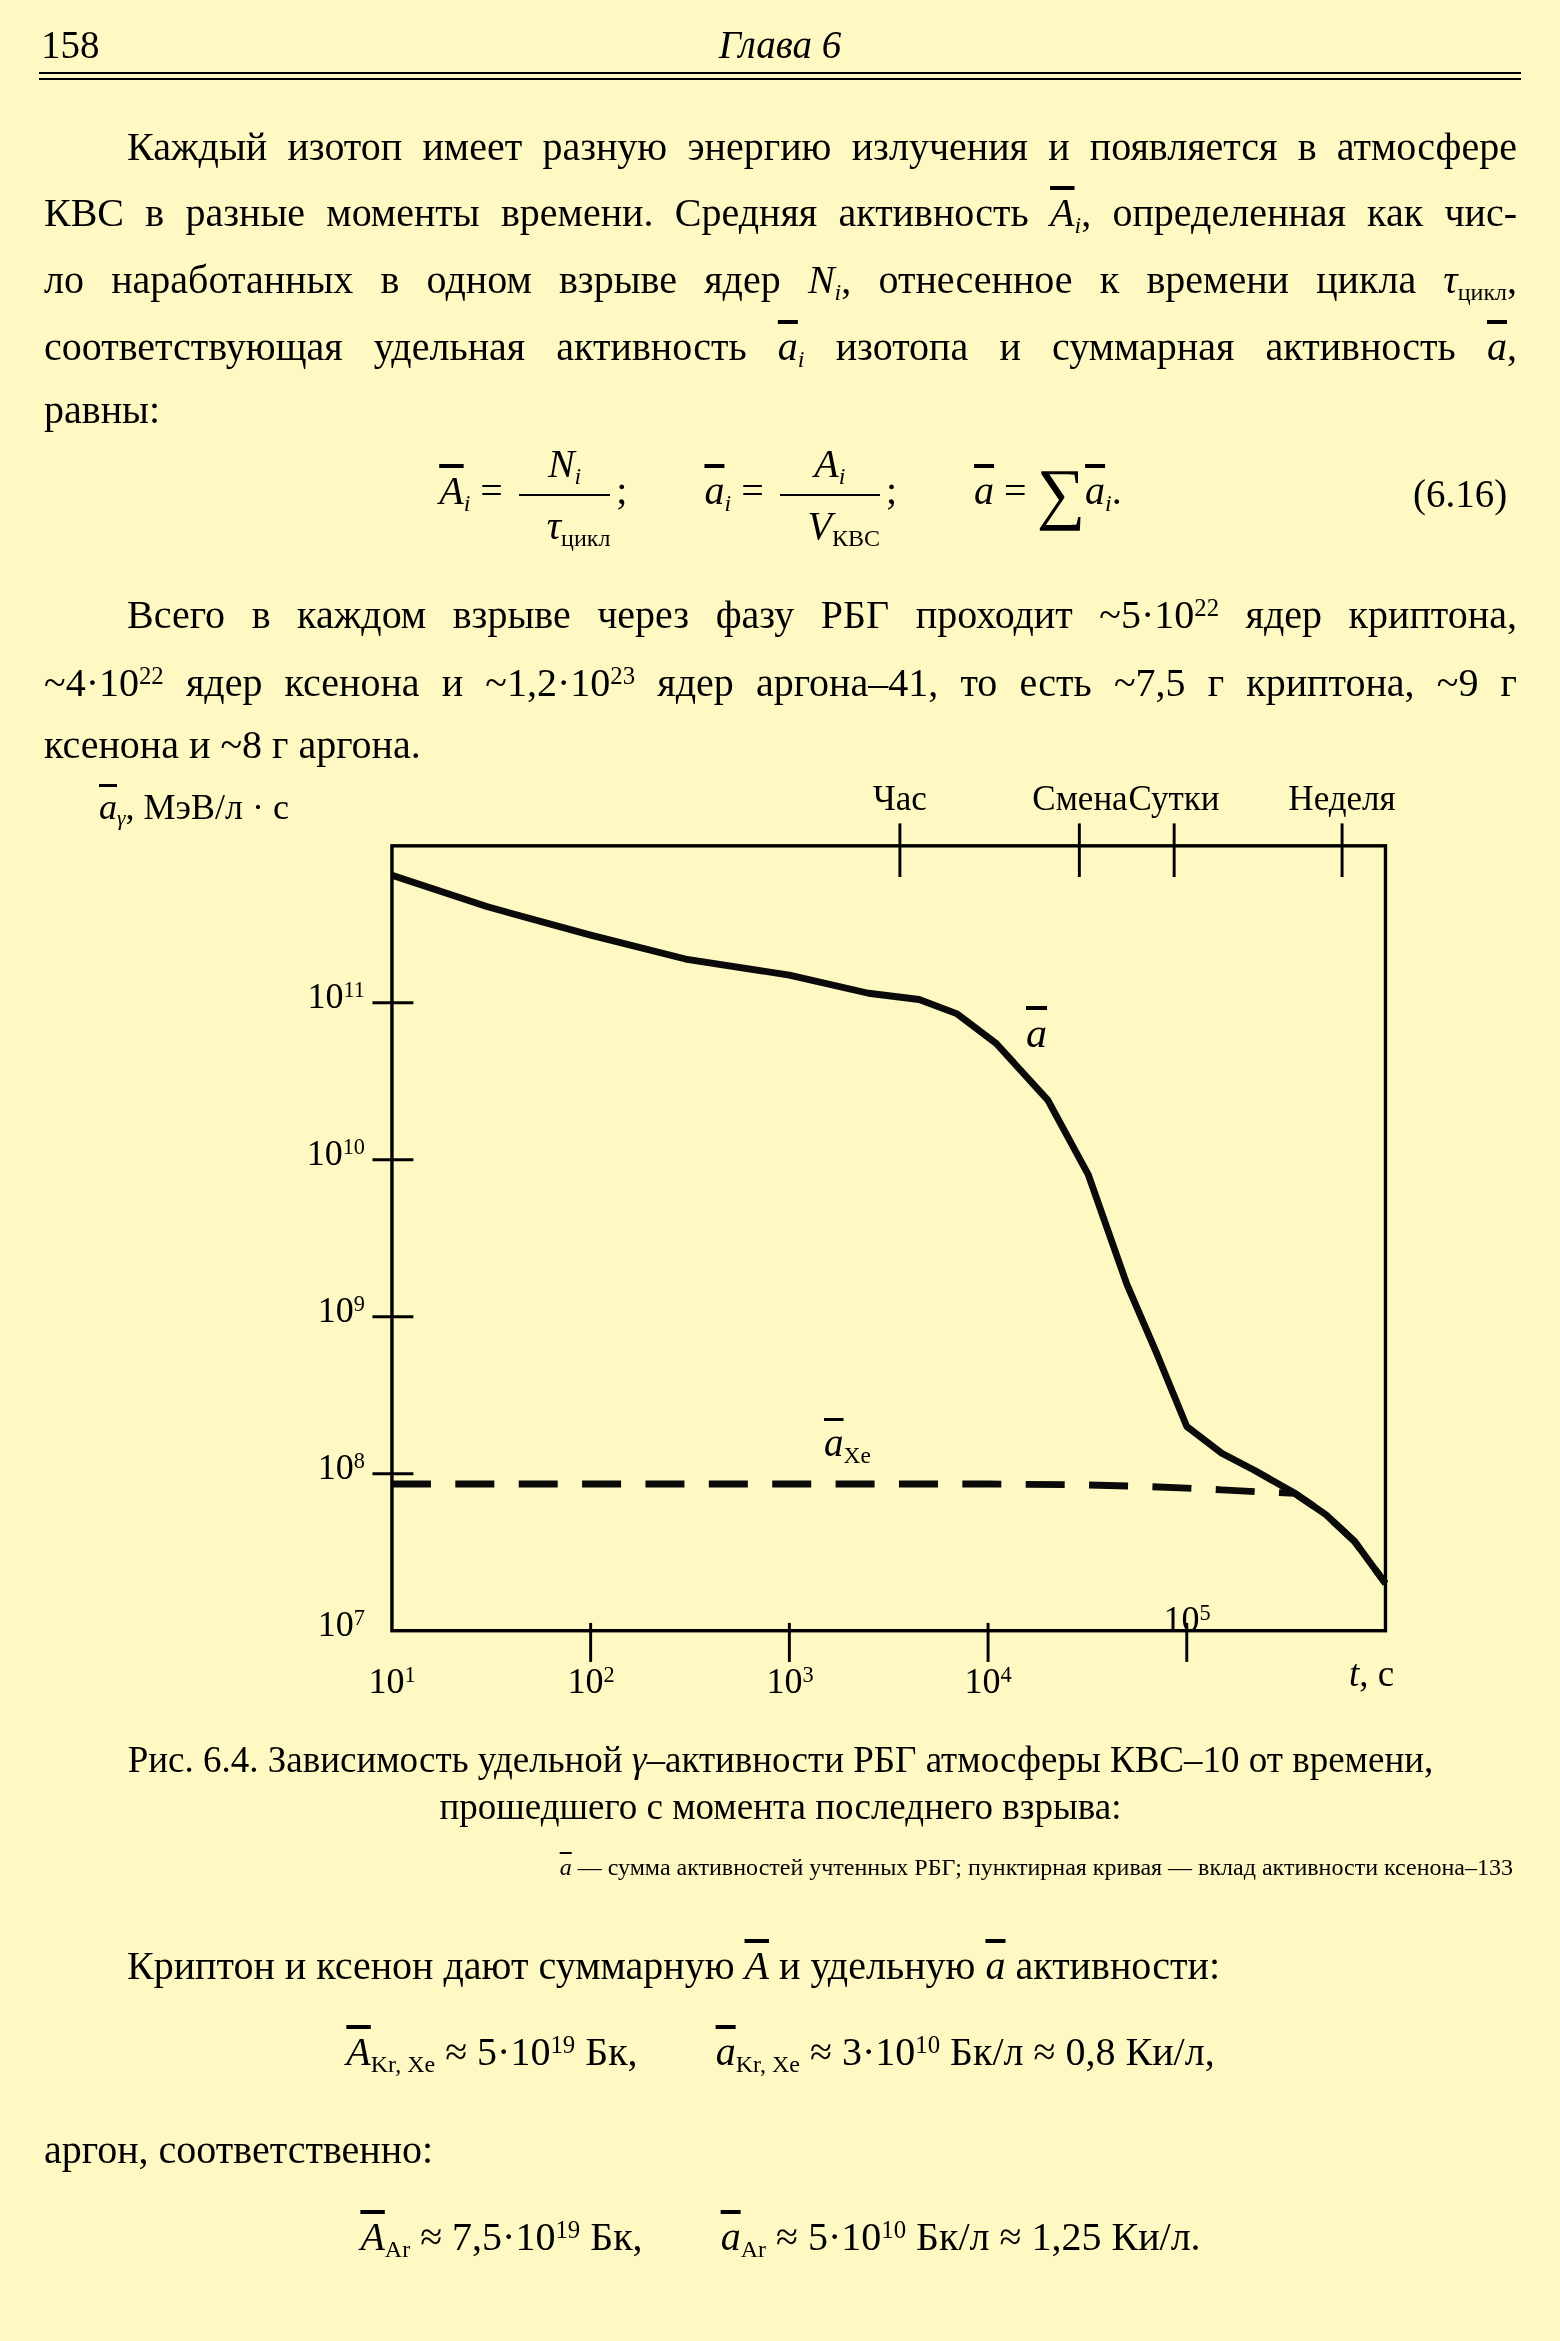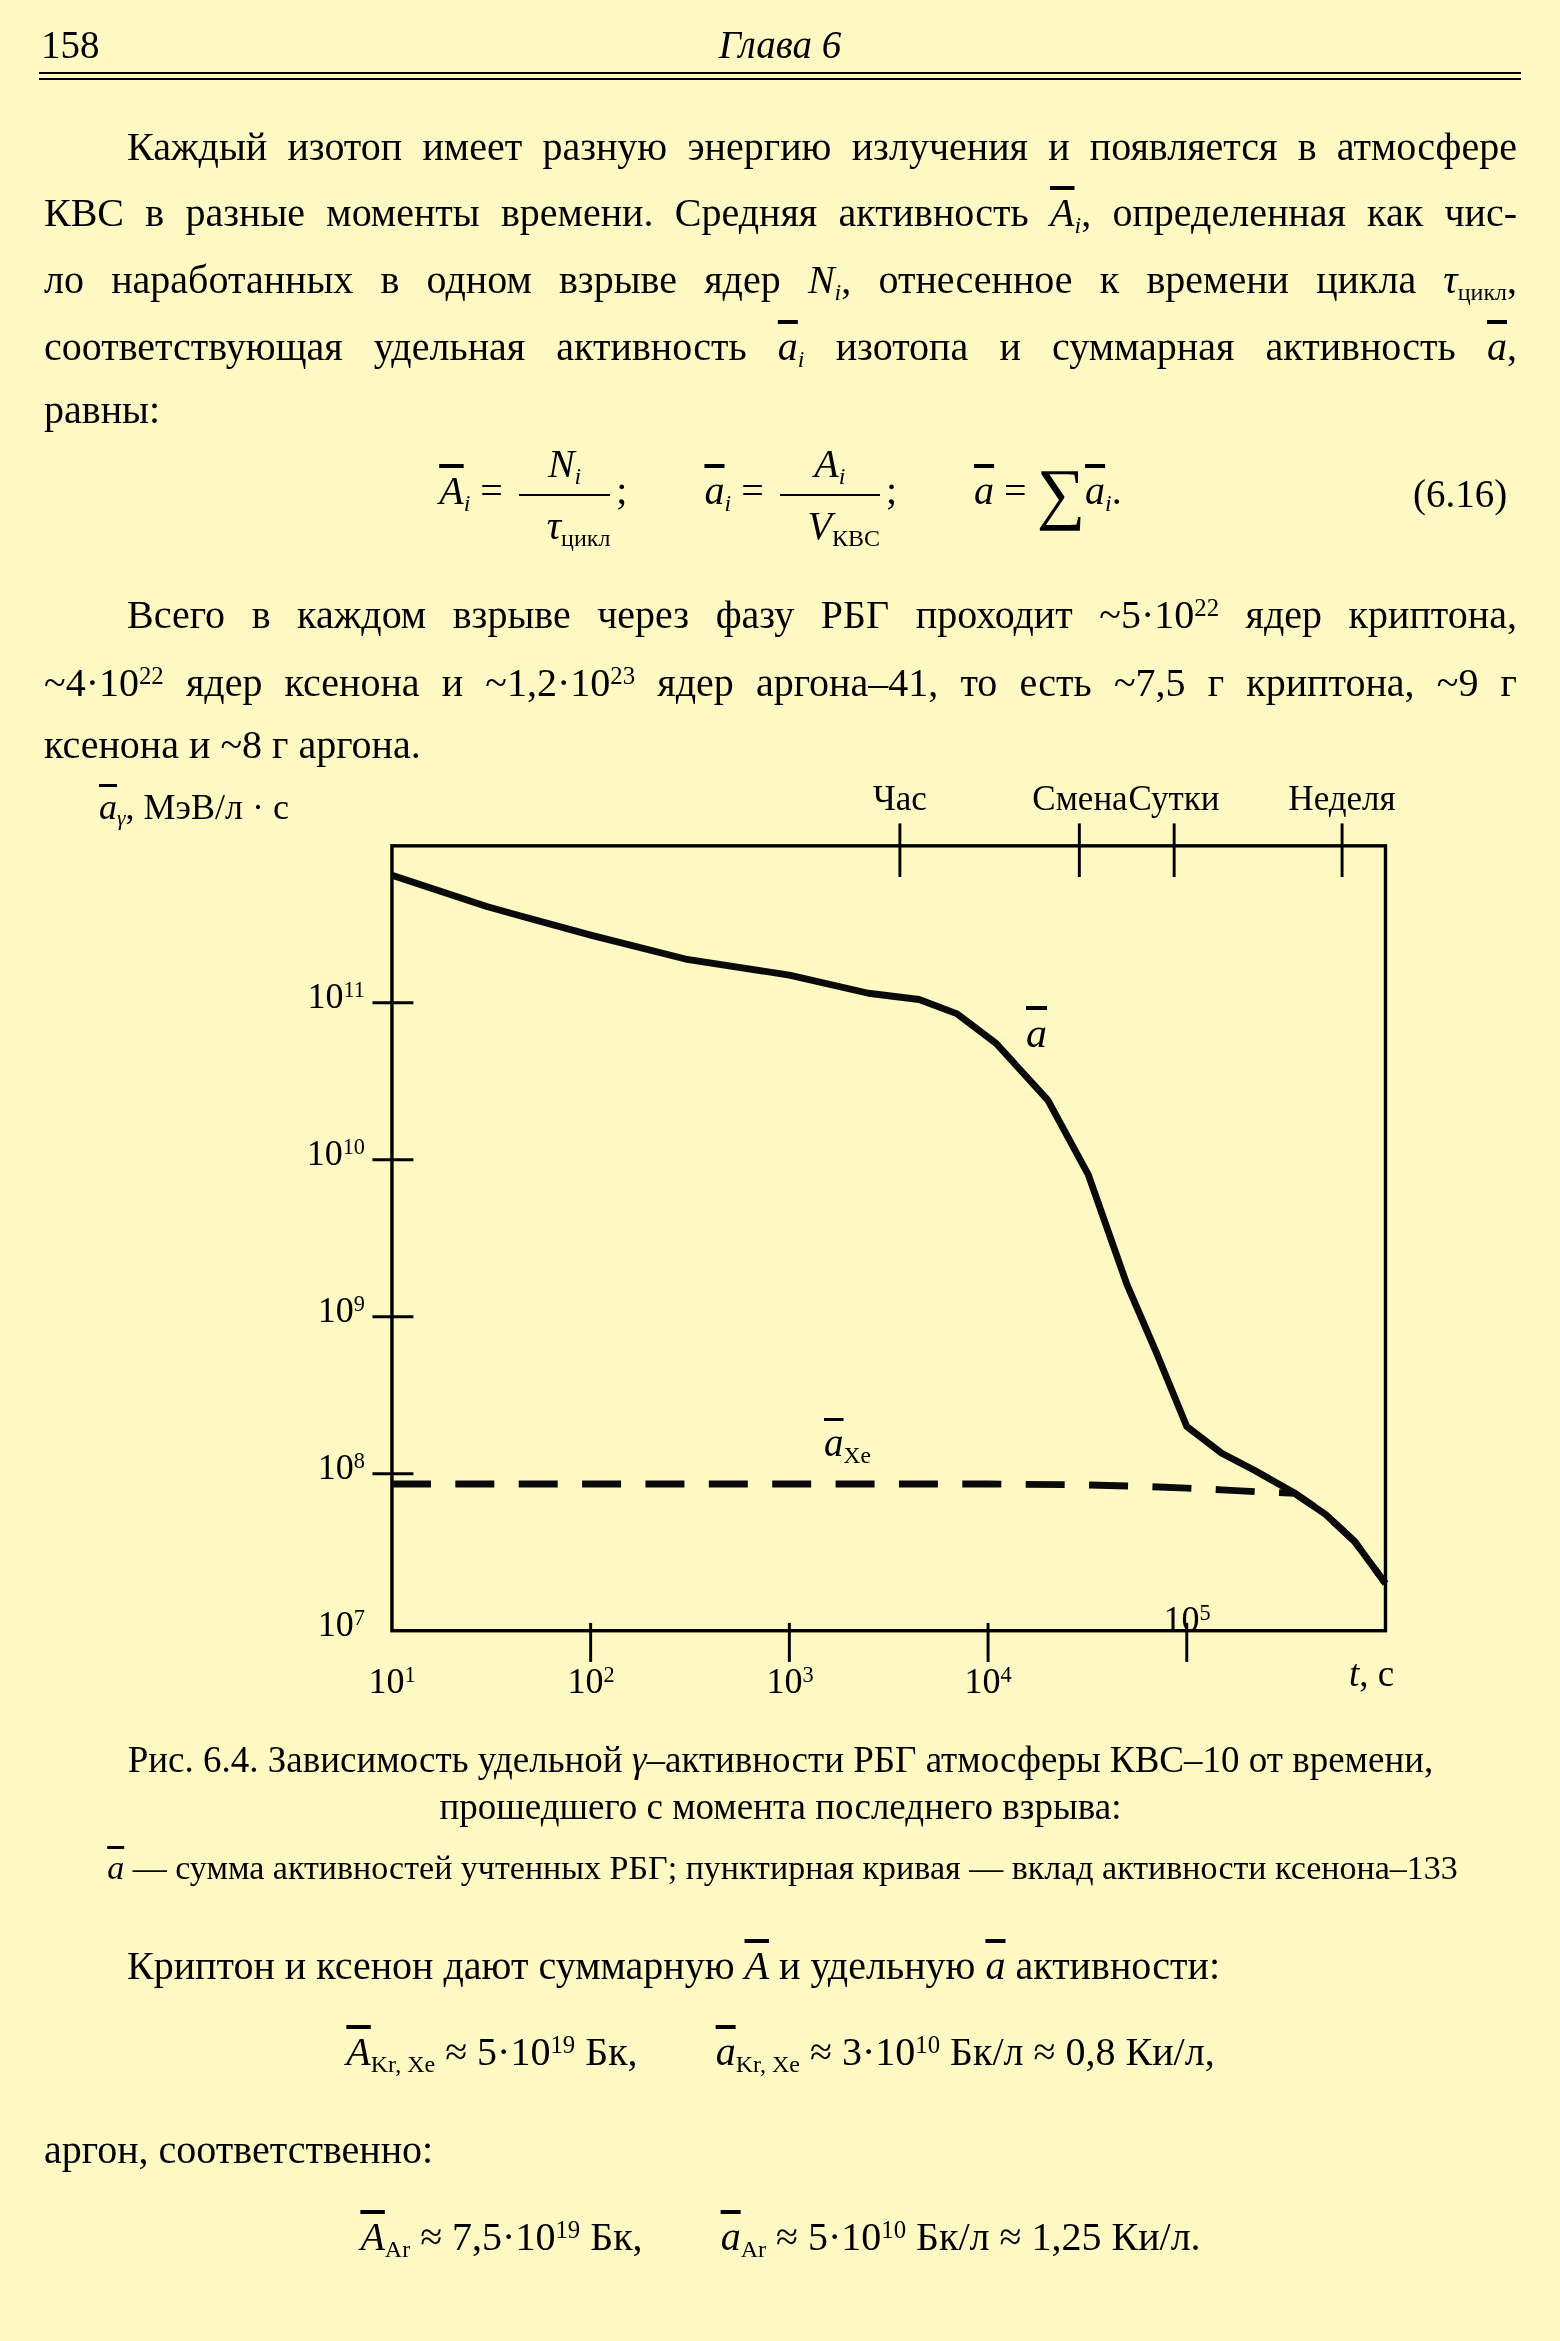--- a/index.html
+++ b/index.html
@@ -35,21 +35,21 @@
   .clab{position:absolute;font-size:36px;line-height:1.1;white-space:nowrap;}
   .ylab{left:99px;top:788px;}
   .xlab{left:1349px;top:1654px;font-size:37px;}
   .alab{left:1026px;top:1010px;font-size:42px;}
   .xelab{left:824px;top:1422px;font-size:39px;}
   .toplab{font-size:35px;transform:translateX(-50%);}
   .xtick{font-size:36px;transform:translateX(-50%);text-align:right;}
   .ytick{font-size:36px;transform:translateX(-100%);}
   
   .cap{position:absolute;left:44px;width:1473px;text-align:center;font-size:37px;line-height:45px;}
-  .leg{position:absolute;left:46px;width:1473px;text-align:center;font-size:34px;line-height:41px;}
+  .leg{position:absolute;left:40px;width:1473px;text-align:right;font-size:24px;line-height:41px;}
 </style>
 </head>
 <body>
 
 <div class="page">
 
   <div class="hdr-num">158</div>
   <div class="hdr-ch">Глава 6</div>
   <div class="hdr-rule"></div>
 

